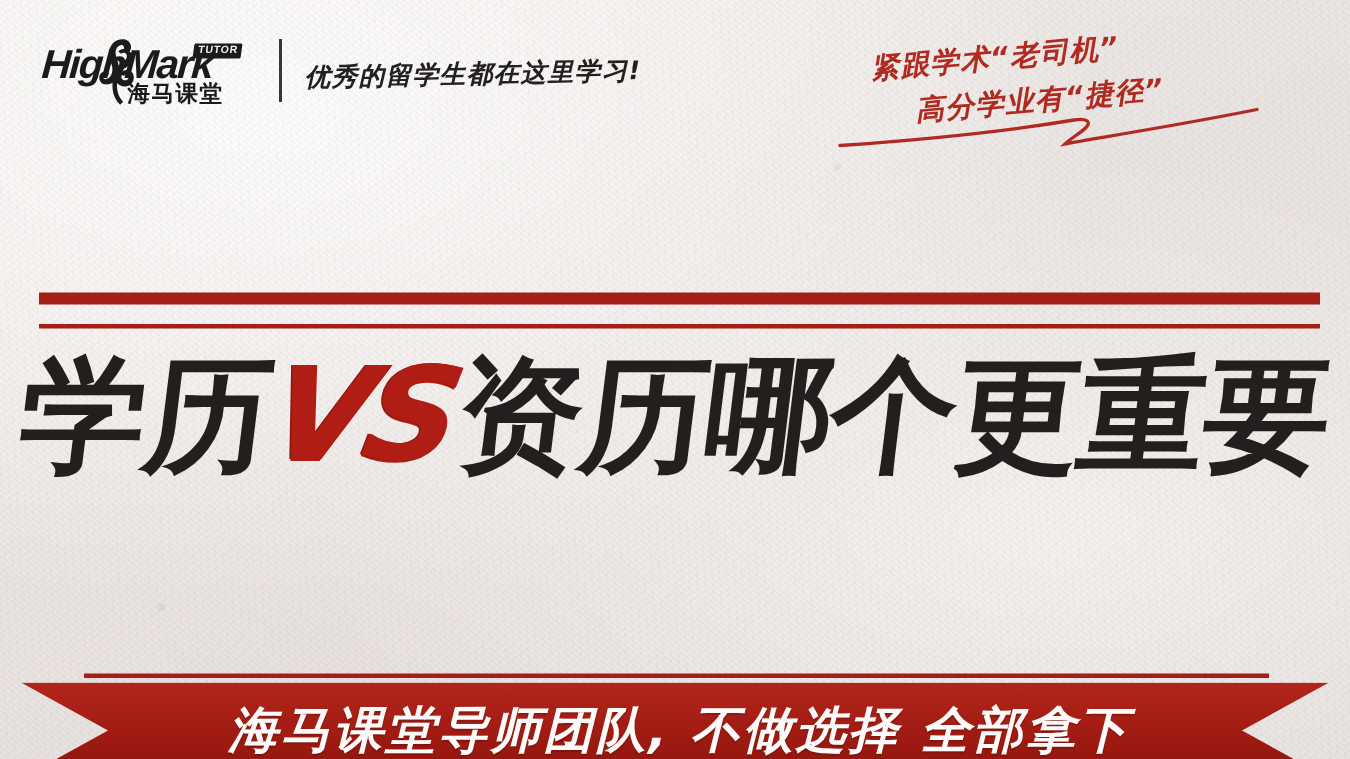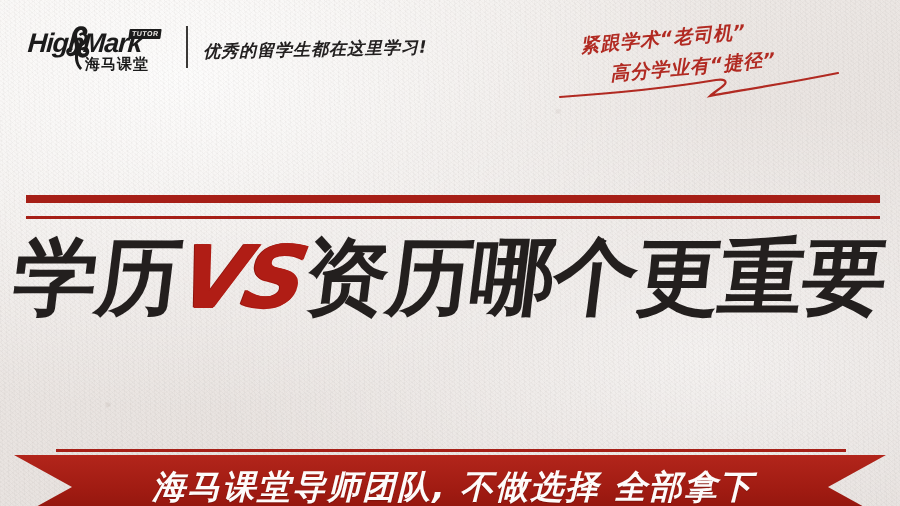--- a/index.html
+++ b/index.html
@@ -44,21 +44,21 @@
   .logo-tutor{
     position:absolute;left:101px;top:1px;
     background:#1b1b1b;color:#f2efec;
     font-size:7px;font-weight:bold;letter-spacing:.5px;
     padding:1px 3px;line-height:8px;transform:skewX(-8deg);
     border-radius:1px;
   }
   .logo-cn{
     position:absolute;left:57px;top:27px;
     font-size:15px;font-weight:bold;color:#1b1b1b;letter-spacing:1px;
-    font-family:Liberation Sans, sans-serif;line-height:18px;
+    font-family:Liberation Mono, monospace;line-height:18px;
   }
   .seahorse{position:absolute;left:38px;top:-3px;width:26px;height:50px;}
 
   .hdr-divider{
     position:absolute;left:186px;top:26px;width:2px;height:42px;background:#3a3836;
   }
   .hdr-tagline{
     position:absolute;left:203px;top:38px;
     font-family:"DejaVu Sans",sans-serif;
     font-size:17px;font-weight:bold;font-style:italic;color:#232020;

